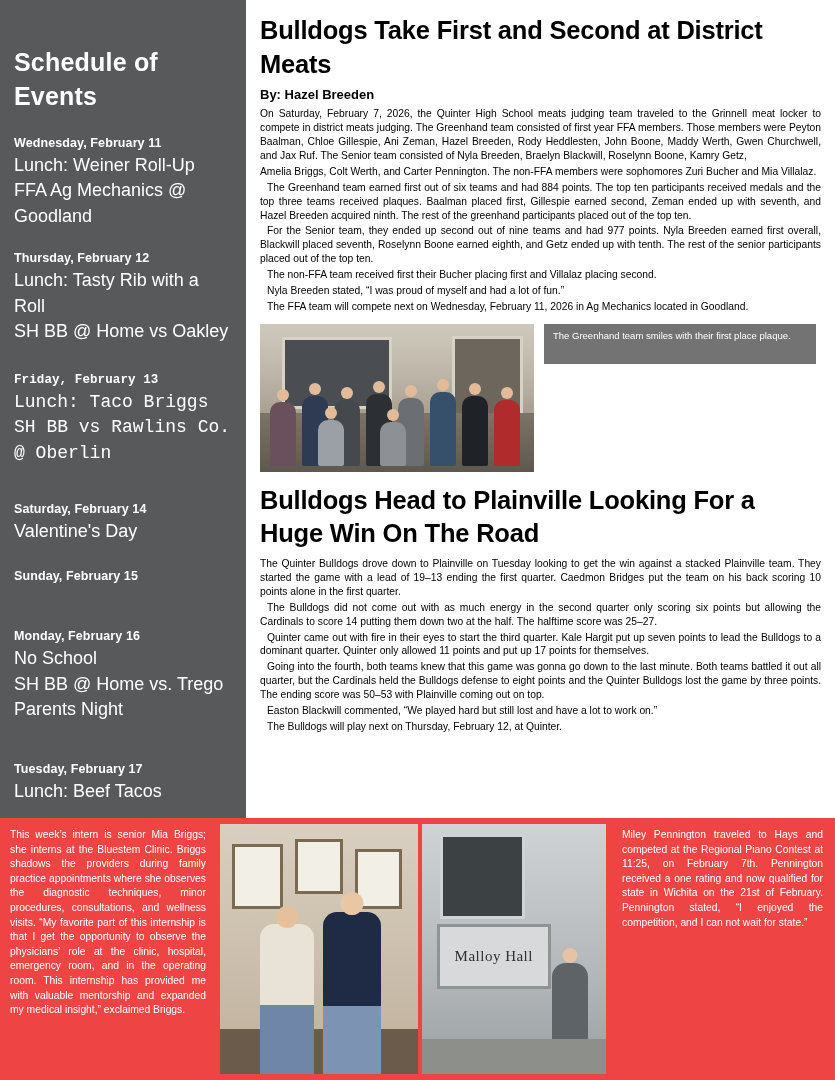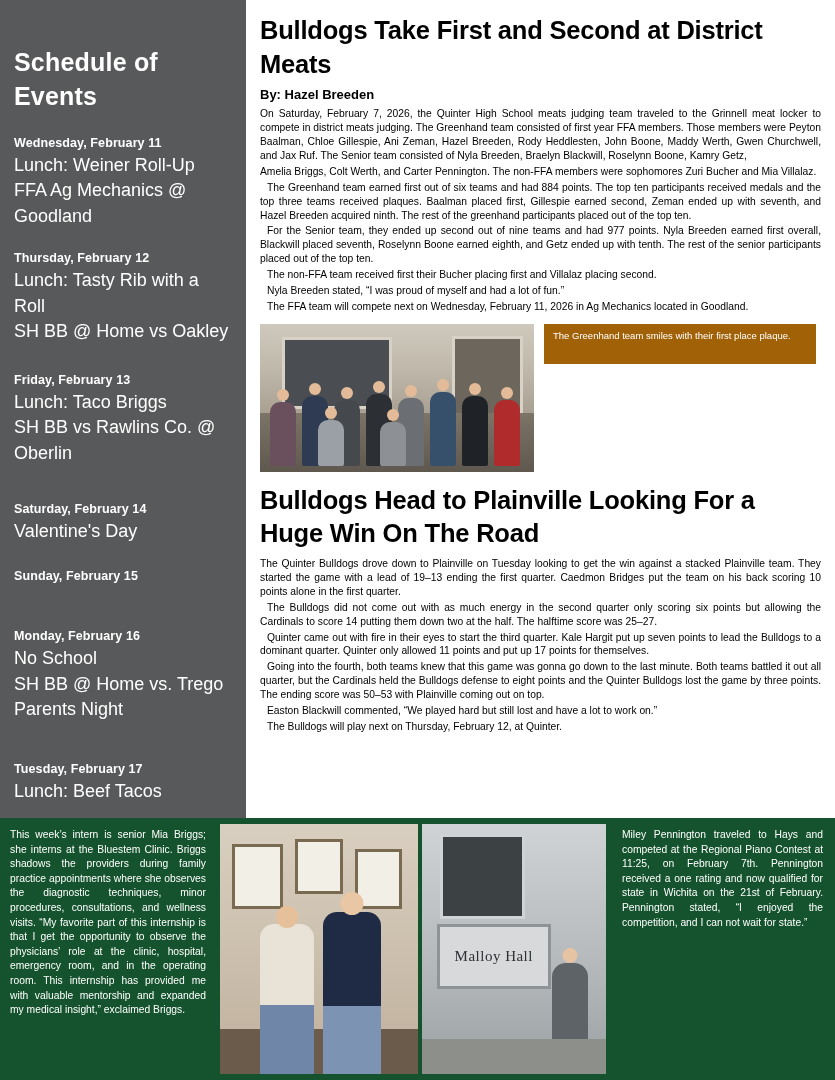--- a/index.html
+++ b/index.html
@@ -89,34 +89,34 @@
     width: 274px;
     height: 148px;
     position: relative;
     overflow: hidden;
     background: #6f6a61;
     flex: 0 0 auto;
   }
   .caption-box {
     width: 272px;
     height: 40px;
-    background: #a16207;
+    background: #737373;
     color: #ffffff;
     font-size: 9.5px;
     padding: 6px 9px;
     line-height: 1.3;
   }
 
   
   .bottom {
     position: absolute;
     left: 0; top: 818px;
     width: 835px;
     height: 262px;
-    background: #14532d;
+    background: #ef4444;
     display: flex;
     align-items: stretch;
   }
   .intern-text {
     width: 218px;
     padding: 10px 12px 10px 10px;
     color: #ffffff;
     font-size: 10.3px;
     line-height: 1.42;
     text-align: justify;
@@ -194,21 +194,21 @@
       <div class="sched-line">Lunch: Weiner Roll-Up</div>
       <div class="sched-line">FFA Ag Mechanics @ Goodland</div>
     </div>
 
     <div class="sched-block">
       <div class="sched-date">Thursday, February 12</div>
       <div class="sched-line">Lunch: Tasty Rib with a Roll</div>
       <div class="sched-line">SH BB @ Home vs Oakley</div>
     </div>
 
-    <div class="sched-block" style="margin-top:28px;">
+    <div class="sched-block" style="margin-top:28px;font-family:Liberation Mono, monospace;">
       <div class="sched-date">Friday, February 13</div>
       <div class="sched-line">Lunch: Taco Briggs</div>
       <div class="sched-line">SH BB vs Rawlins Co. @ Oberlin</div>
     </div>
 
     <div class="sched-block" style="margin-top:36px;">
       <div class="sched-date">Saturday, February 14</div>
       <div class="sched-line">Valentine's Day</div>
     </div>
 

